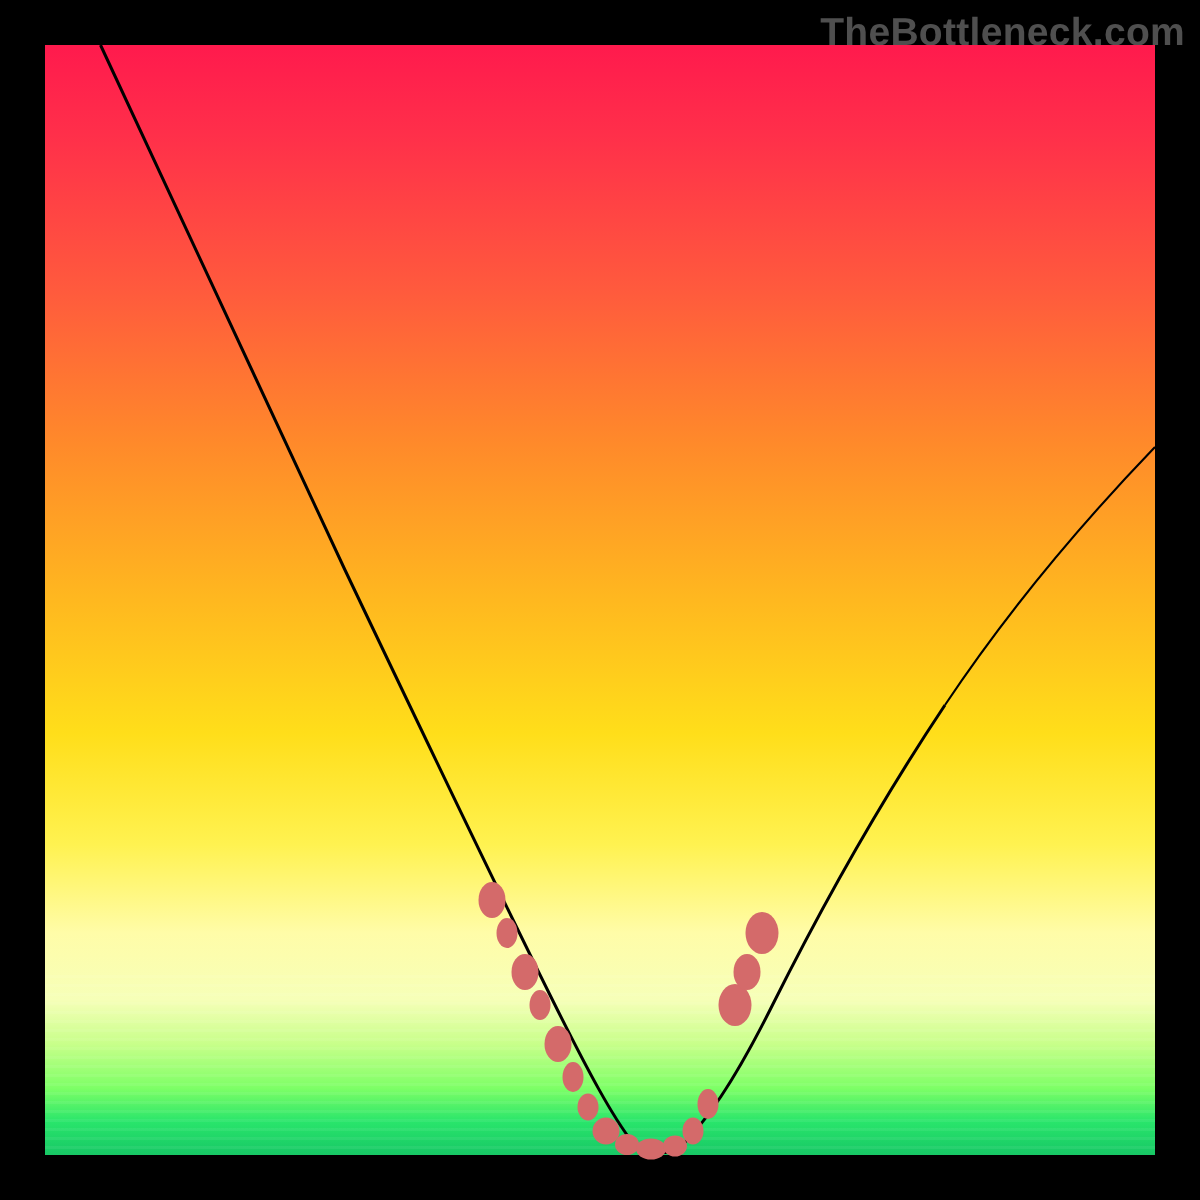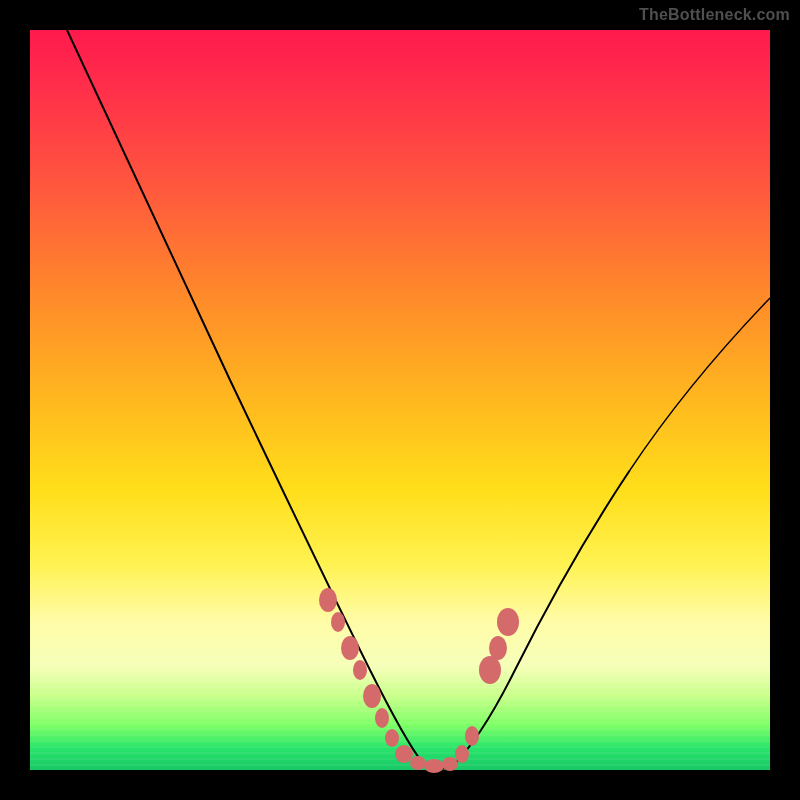--- a/index.html
+++ b/index.html
@@ -66,21 +66,21 @@
     top: 0;
     width: 740px;
     height: 740px;
     overflow: visible;
   }
   .watermark {
     position: absolute;
     top: 6px;
     right: 10px;
     color: #4f4f4f;
-    font-size: 16px;
+    font-size: 26px;
     font-weight: 600;
     letter-spacing: 0.2px;
     user-select: none;
   }
   .marker {
     fill: #d46a6a;
     stroke: none;
   }
   .curve-path {
     fill: none;

